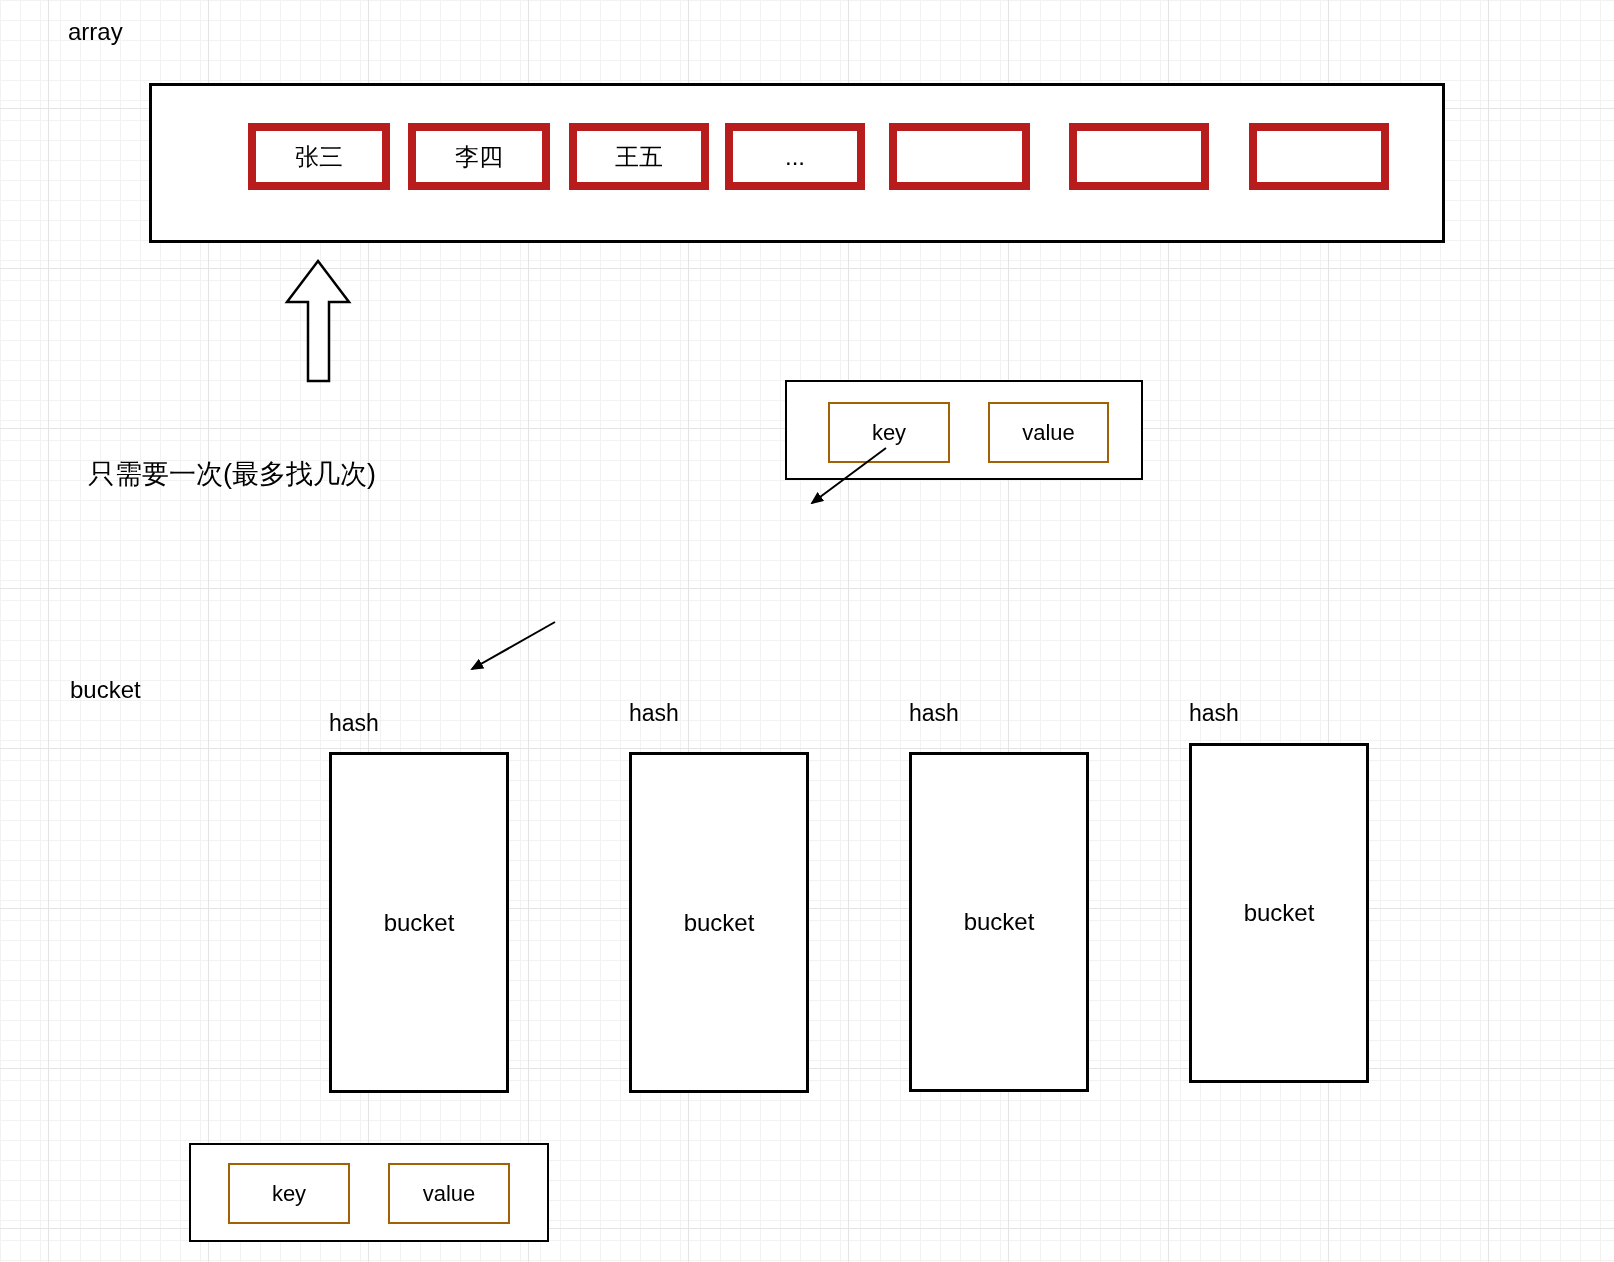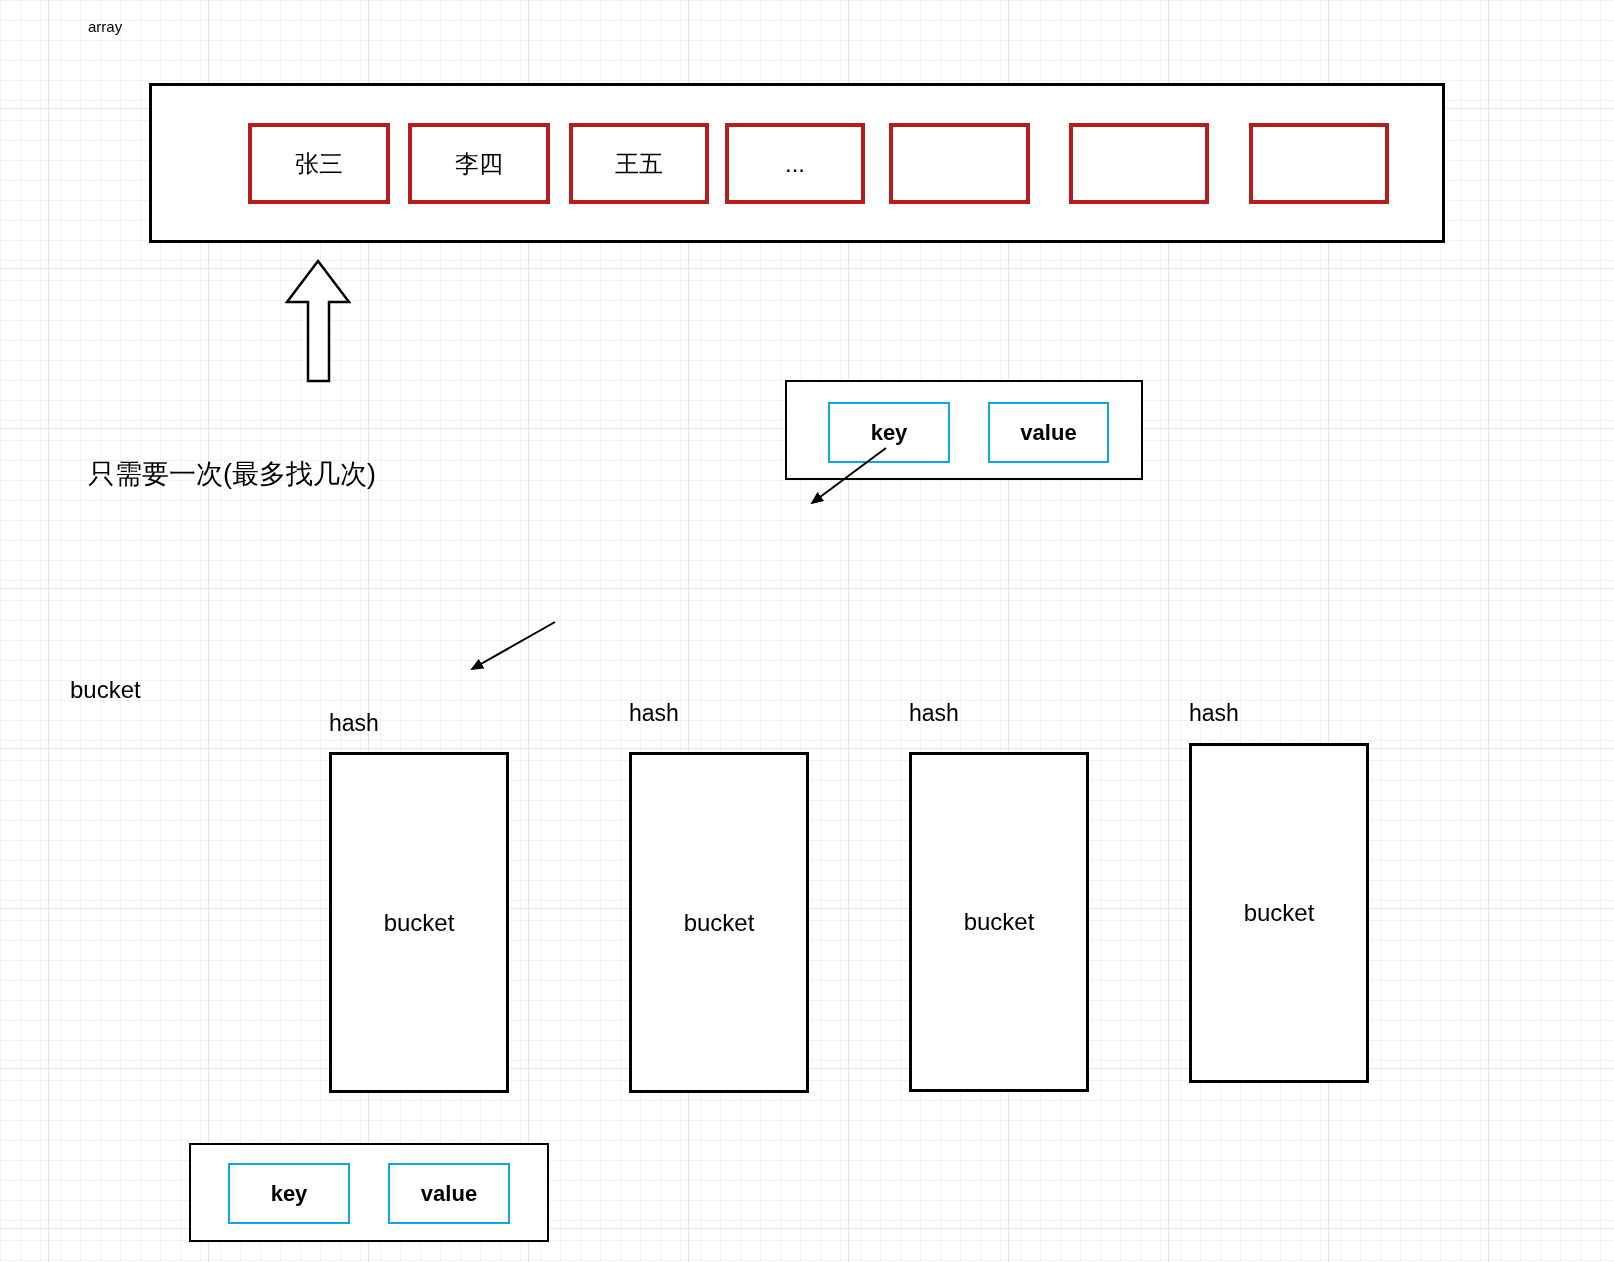--- a/index.html
+++ b/index.html
@@ -21,38 +21,38 @@
   .box {
     position:absolute;
     background:#fff;
     border:2px solid #000;
     box-sizing:border-box;
   }
   .center { display:flex; align-items:center; justify-content:center; }
   .label { position:absolute; white-space:nowrap; }
 
   
-  .array-label { left:88px; top:18px; font-size:15px; }
+  .array-label { left:68px; top:18px; font-size:24px; }
   .array-box  { left:149px; top:83px; width:1296px; height:160px; border-width:3px; }
-  .cell { position:absolute; top:37px; height:81px; background:#fff; border:4px solid #b91c1c; box-sizing:border-box; font-size:24px; }
+  .cell { position:absolute; top:37px; height:67px; background:#fff; border:8px solid #b91c1c; box-sizing:border-box; font-size:24px; }
   .c1 { left:96px;  width:142px; }
   .c2 { left:256px; width:142px; }
   .c3 { left:417px; width:140px; }
   .c4 { left:573px; width:140px; }
   .c5 { left:737px; width:141px; }
   .c6 { left:917px; width:140px; }
   .c7 { left:1097px; width:140px; }
 
   
   .note-label { left:88px; top:456px; font-size:27px; }
 
   
   .kv-outer-top    { left:785px; top:380px; width:358px; height:100px; }
   .kv-outer-bottom { left:189px; top:1143px; width:360px; height:99px; }
-  .kv-inner { position:absolute; background:#fff; border:2px solid #0ea5e9; box-sizing:border-box; font-size:22px;font-weight:bold; }
+  .kv-inner { position:absolute; background:#fff; border:2px solid #a16207; box-sizing:border-box; font-size:22px; }
   .kv-key-top     { left:41px;  top:20px; width:122px; height:61px; }
   .kv-value-top   { left:201px; top:20px; width:121px; height:61px; }
   .kv-key-bottom  { left:37px;  top:18px; width:122px; height:61px; }
   .kv-value-bottom{ left:197px; top:18px; width:122px; height:61px; }
 
   
   .hashfunc-box { left:300px; top:508px; width:1010px; height:114px; font-size:22px; }
 
   
   .bucket-label { left:70px; top:676px; font-size:24px; }

